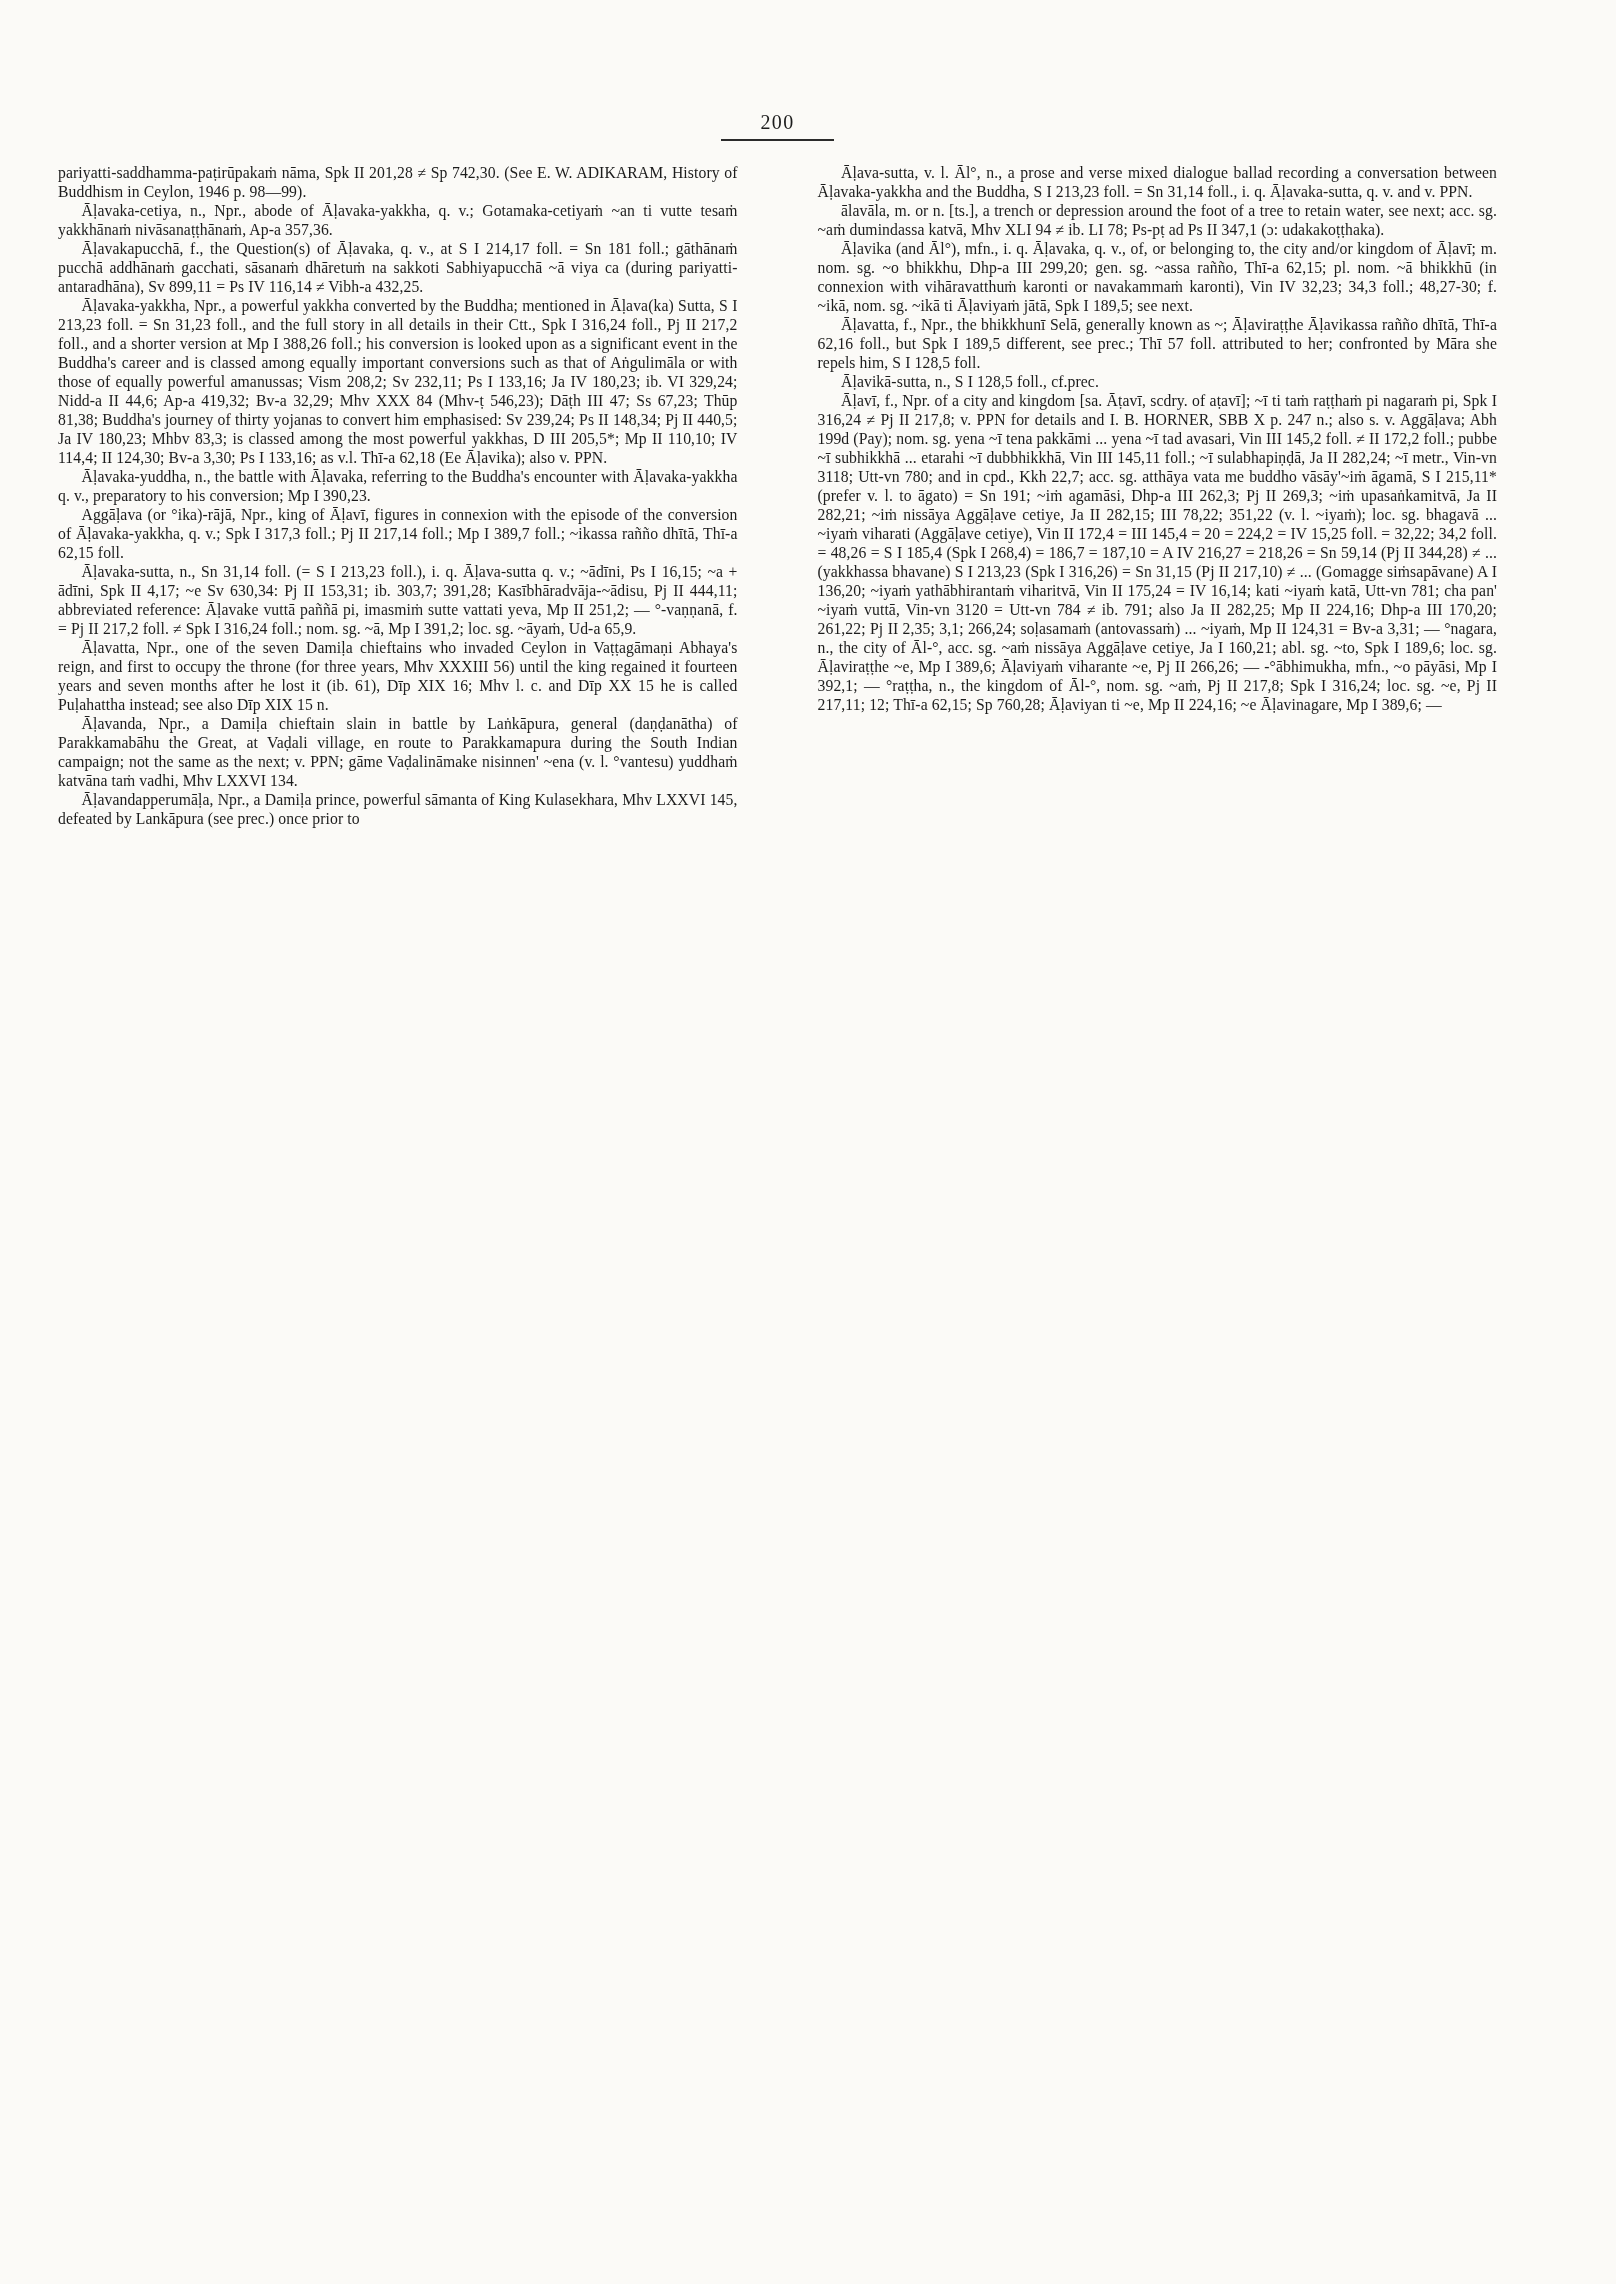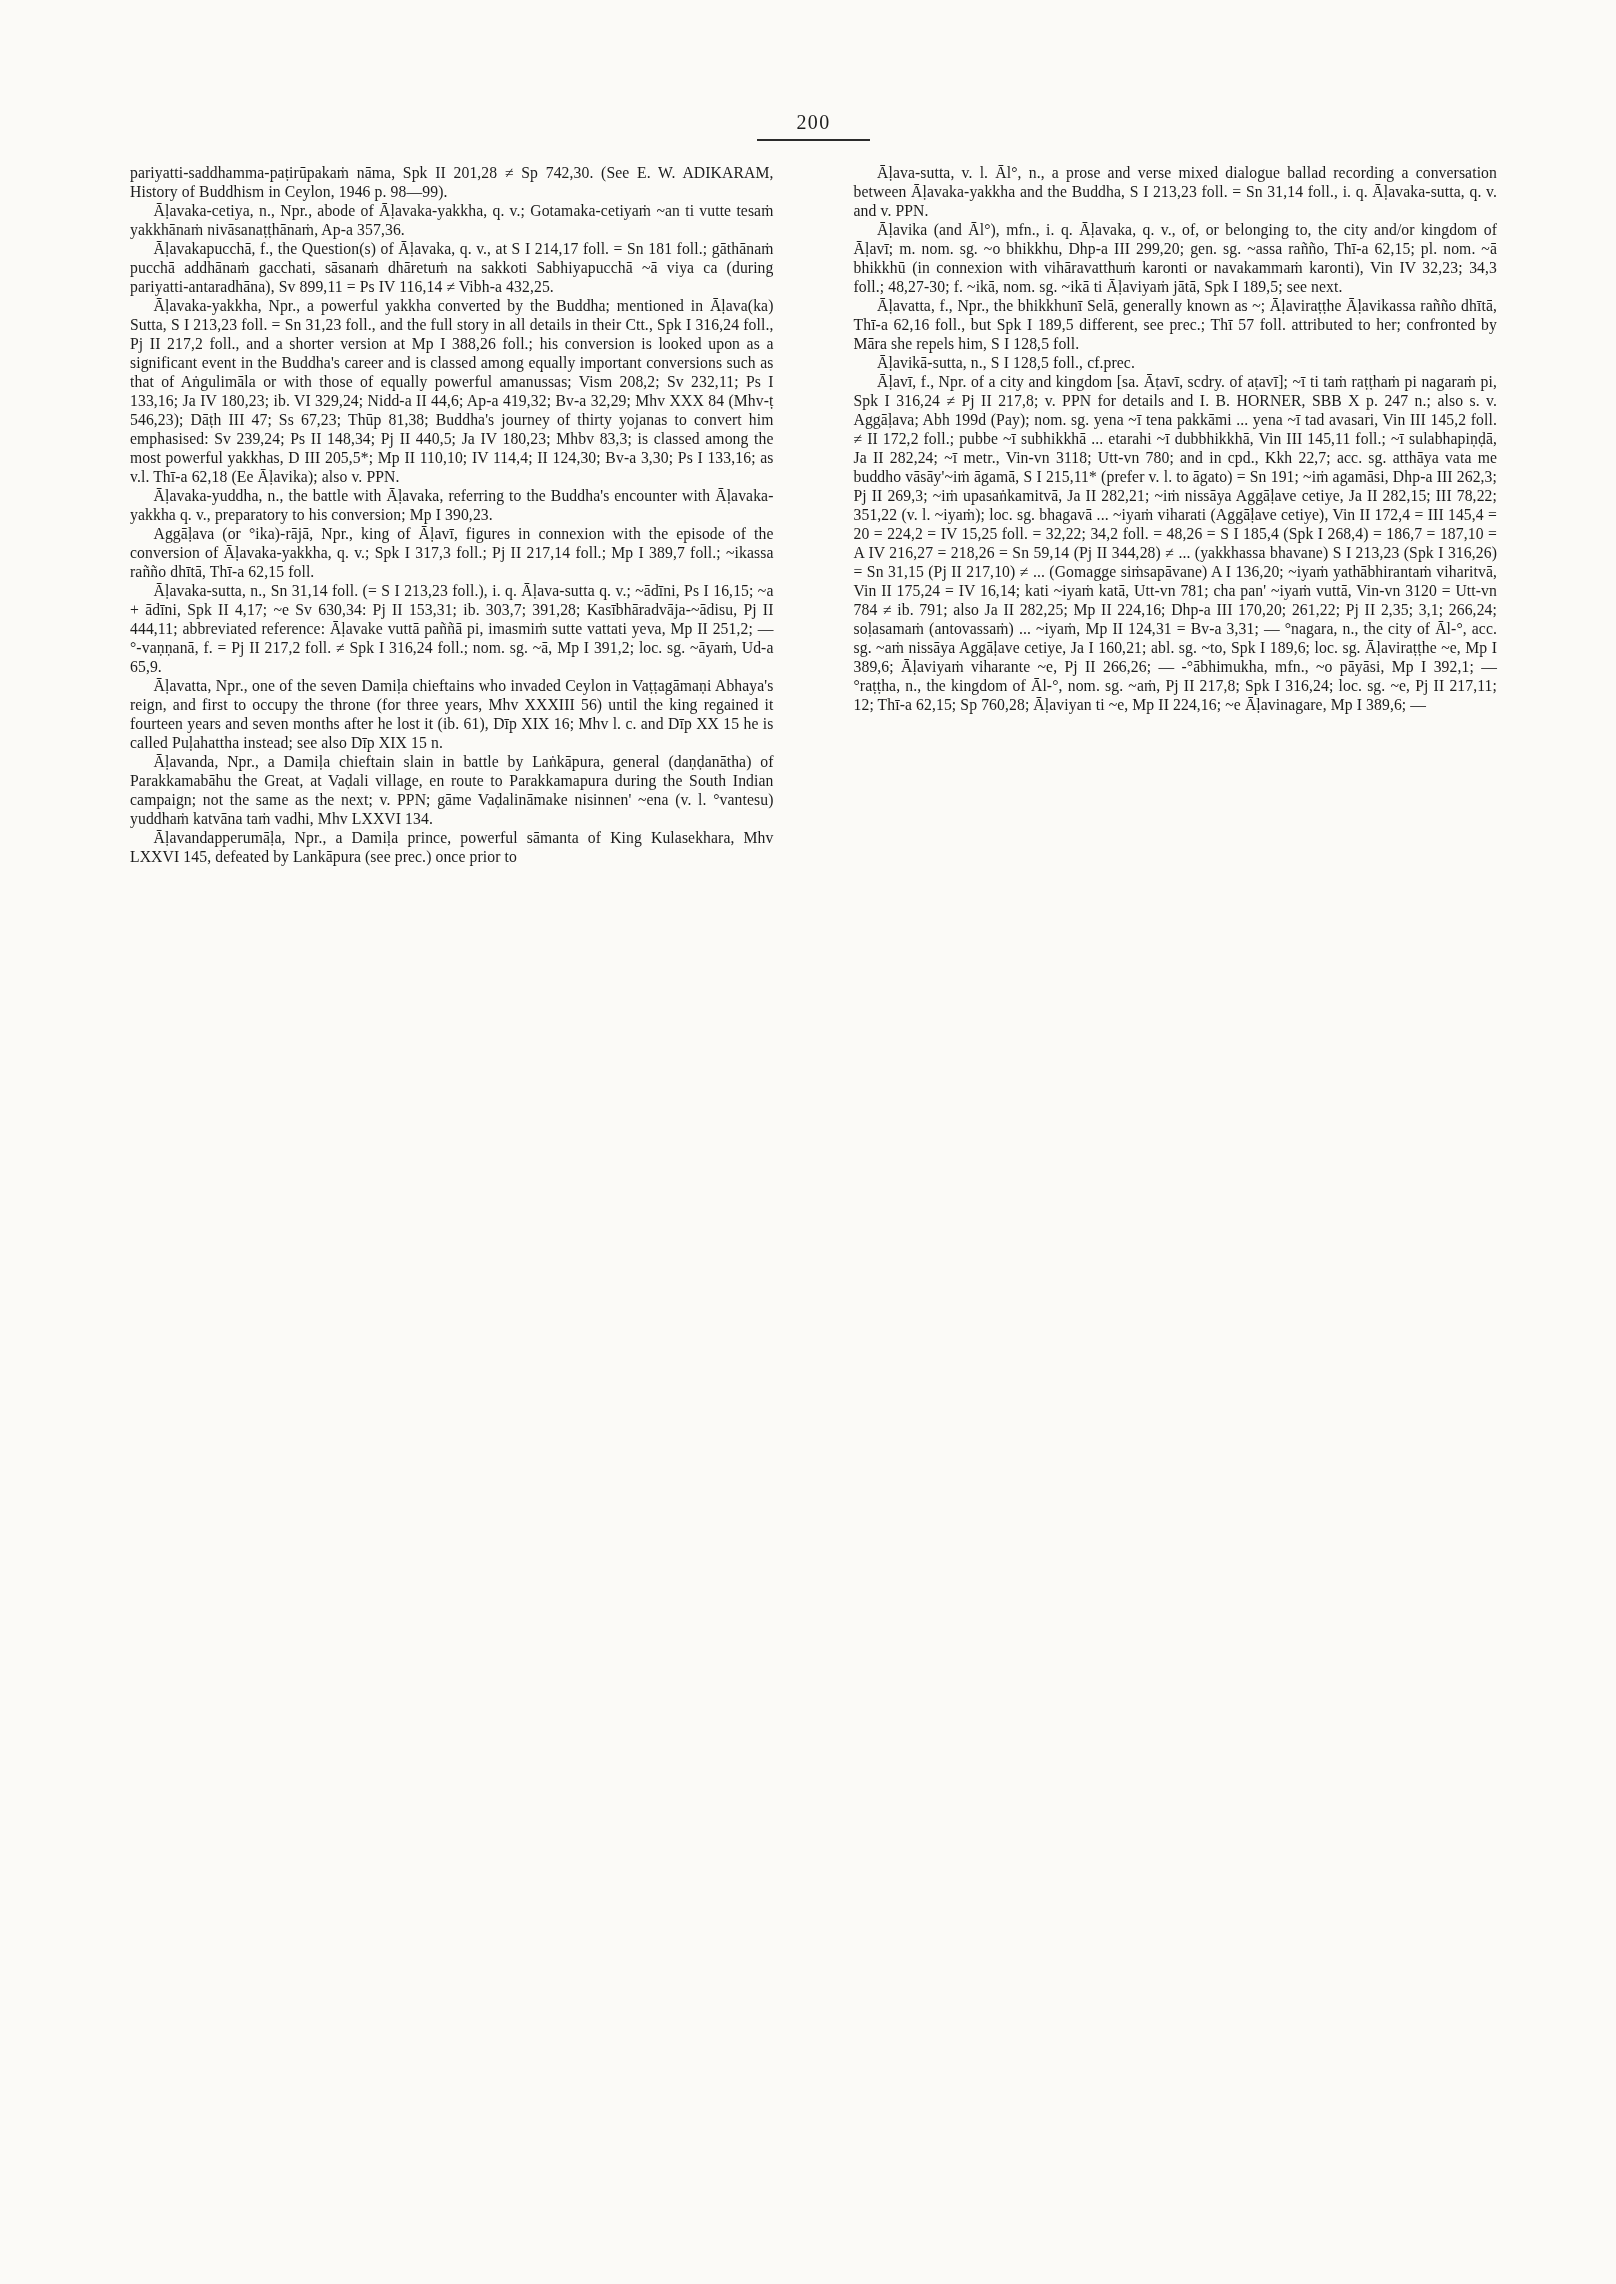--- a/index.html
+++ b/index.html
@@ -8,23 +8,22 @@
     height: 2284px;
     background: #fbfaf7;
     color: #1c1c1c;
     font-family: "Liberation Serif", "DejaVu Serif", serif;
     position: relative;
     box-sizing: border-box;
   }
   .sheet {
     position: absolute;
     inset: 0;
-    padding: 111px 119px 0 98px;
+    padding: 111px 119px 0 58px;
     box-sizing: border-box;
-    margin-left: 32px;
   }
   .page-header {
     text-align: center;
     margin-bottom: 22px;
   }
   .page-number {
     display: inline-block;
     font-size: 20px;
     letter-spacing: 1.3px;
     padding: 0 40px 4.6px 40px;
@@ -68,20 +67,21 @@
         <p class="entry"><span class="head">Āḷavaka-yakkha, </span><span>Npr., a powerful yakkha converted by the Buddha; mentioned in Āḷava(ka) Sutta, S I 213,23 foll. = Sn 31,23 foll., and the full story in all details in their Ctt., Spk I 316,24 foll., Pj II 217,2 foll., and a shorter version at Mp I 388,26 foll.; his conversion is looked upon as a significant event in the Buddha's career and is classed among equally important conversions such as that of Aṅgulimāla or with those of equally powerful amanussas; Vism 208,2; Sv 232,11; Ps I 133,16; Ja IV 180,23; ib. VI 329,24; Nidd-a II 44,6; Ap-a 419,32; Bv-a 32,29; Mhv XXX 84 (Mhv-ṭ 546,23); Dāṭh III 47; Ss 67,23; Thūp 81,38; Buddha's journey of thirty yojanas to convert him emphasised: Sv 239,24; Ps II 148,34; Pj II 440,5; Ja IV 180,23; Mhbv 83,3; is classed among the most powerful yakkhas, D III 205,5*; Mp II 110,10; IV 114,4; II 124,30; Bv-a 3,30; Ps I 133,16; as v.l. Thī-a 62,18 (Ee Āḷavika); also v. PPN.</span></p>
         <p class="entry"><span class="head">Āḷavaka-yuddha, </span><span>n., the battle with Āḷavaka, referring to the Buddha's encounter with Āḷavaka-yakkha q. v., preparatory to his conversion; Mp I 390,23.</span></p>
         <p class="entry"><span class="head">Aggāḷava (or °ika)-rājā, </span><span>Npr., king of Āḷavī, figures in connexion with the episode of the conversion of Āḷavaka-yakkha, q. v.; Spk I 317,3 foll.; Pj II 217,14 foll.; Mp I 389,7 foll.; ~ikassa rañño dhītā, Thī-a 62,15 foll.</span></p>
         <p class="entry"><span class="head">Āḷavaka-sutta, </span><span>n., Sn 31,14 foll. (= S I 213,23 foll.), i. q. Āḷava-sutta q. v.; ~ādīni, Ps I 16,15; ~a + ādīni, Spk II 4,17; ~e Sv 630,34: Pj II 153,31; ib. 303,7; 391,28; Kasībhāradvāja-~ādisu, Pj II 444,11; abbreviated reference: Āḷavake vuttā paññā pi, imasmiṁ sutte vattati yeva, Mp II 251,2; — °-vaṇṇanā, f. = Pj II 217,2 foll. ≠ Spk I 316,24 foll.; nom. sg. ~ā, Mp I 391,2; loc. sg. ~āyaṁ, Ud-a 65,9.</span></p>
         <p class="entry"><span class="head">Āḷavatta, </span><span>Npr., one of the seven Damiḷa chieftains who invaded Ceylon in Vaṭṭagāmaṇi Abhaya's reign, and first to occupy the throne (for three years, Mhv XXXIII 56) until the king regained it fourteen years and seven months after he lost it (ib. 61), Dīp XIX 16; Mhv l. c. and Dīp XX 15 he is called Puḷahattha instead; see also Dīp XIX 15 n.</span></p>
         <p class="entry"><span class="head">Āḷavanda, </span><span>Npr., a Damiḷa chieftain slain in battle by Laṅkāpura, general (daṇḍanātha) of Parakkamabāhu the Great, at Vaḍali village, en route to Parakkamapura during the South Indian campaign; not the same as the next; v. PPN; gāme Vaḍalināmake nisinnen' ~ena (v. l. °vantesu) yuddhaṁ katvāna taṁ vadhi, Mhv LXXVI 134.</span></p>
         <p class="entry"><span class="head">Āḷavandapperumāḷa, </span><span>Npr., a Damiḷa prince, powerful sāmanta of King Kulasekhara, Mhv LXXVI 145, defeated by Lankāpura (see prec.) once prior to</span></p>
       </div>
     <div class="column">
         <p class="entry"><span class="head">Āḷava-sutta, </span><span>v. l. Āl°, n., a prose and verse mixed dialogue ballad recording a conversation between Āḷavaka-yakkha and the Buddha, S I 213,23 foll. = Sn 31,14 foll., i. q. Āḷavaka-sutta, q. v. and v. PPN.</span></p>
+        <p class="entry"><span class="head">ālavāla, </span><span>m. or n. [ts.], a trench or depression around the foot of a tree to retain water, see next; acc. sg. ~aṁ dumindassa katvā, Mhv XLI 94 ≠ ib. LI 78; Ps-pṭ ad Ps II 347,1 (ɔ: udakakoṭṭhaka).</span></p>
         <p class="entry"><span class="head">Āḷavika (and Āl°), </span><span>mfn., i. q. Āḷavaka, q. v., of, or belonging to, the city and/or kingdom of Āḷavī; m. nom. sg. ~o bhikkhu, Dhp-a III 299,20; gen. sg. ~assa rañño, Thī-a 62,15; pl. nom. ~ā bhikkhū (in connexion with vihāravatthuṁ karonti or navakammaṁ karonti), Vin IV 32,23; 34,3 foll.; 48,27-30; f. ~ikā, nom. sg. ~ikā ti Āḷaviyaṁ jātā, Spk I 189,5; see next.</span></p>
         <p class="entry"><span class="head">Āḷavatta, </span><span>f., Npr., the bhikkhunī Selā, generally known as ~; Āḷaviraṭṭhe Āḷavikassa rañño dhītā, Thī-a 62,16 foll., but Spk I 189,5 different, see prec.; Thī 57 foll. attributed to her; confronted by Māra she repels him, S I 128,5 foll.</span></p>
         <p class="entry"><span class="head">Āḷavikā-sutta, </span><span>n., S I 128,5 foll., cf.prec.</span></p>
         <p class="entry"><span class="head">Āḷavī, </span><span>f., Npr. of a city and kingdom [sa. Āṭavī, scdry. of aṭavī]; ~ī ti taṁ raṭṭhaṁ pi nagaraṁ pi, Spk I 316,24 ≠ Pj II 217,8; v. PPN for details and I. B. HORNER, SBB X p. 247 n.; also s. v. Aggāḷava; Abh 199d (Pay); nom. sg. yena ~ī tena pakkāmi ... yena ~ī tad avasari, Vin III 145,2 foll. ≠ II 172,2 foll.; pubbe ~ī subhikkhā ... etarahi ~ī dubbhikkhā, Vin III 145,11 foll.; ~ī sulabhapiṇḍā, Ja II 282,24; ~ī metr., Vin-vn 3118; Utt-vn 780; and in cpd., Kkh 22,7; acc. sg. atthāya vata me buddho vāsāy'~iṁ āgamā, S I 215,11* (prefer v. l. to āgato) = Sn 191; ~iṁ agamāsi, Dhp-a III 262,3; Pj II 269,3; ~iṁ upasaṅkamitvā, Ja II 282,21; ~iṁ nissāya Aggāḷave cetiye, Ja II 282,15; III 78,22; 351,22 (v. l. ~iyaṁ); loc. sg. bhagavā ... ~iyaṁ viharati (Aggāḷave cetiye), Vin II 172,4 = III 145,4 = 20 = 224,2 = IV 15,25 foll. = 32,22; 34,2 foll. = 48,26 = S I 185,4 (Spk I 268,4) = 186,7 = 187,10 = A IV 216,27 = 218,26 = Sn 59,14 (Pj II 344,28) ≠ ... (yakkhassa bhavane) S I 213,23 (Spk I 316,26) = Sn 31,15 (Pj II 217,10) ≠ ... (Gomagge siṁsapāvane) A I 136,20; ~iyaṁ yathābhirantaṁ viharitvā, Vin II 175,24 = IV 16,14; kati ~iyaṁ katā, Utt-vn 781; cha pan' ~iyaṁ vuttā, Vin-vn 3120 = Utt-vn 784 ≠ ib. 791; also Ja II 282,25; Mp II 224,16; Dhp-a III 170,20; 261,22; Pj II 2,35; 3,1; 266,24; soḷasamaṁ (antovassaṁ) ... ~iyaṁ, Mp II 124,31 = Bv-a 3,31; — °nagara, n., the city of Āl-°, acc. sg. ~aṁ nissāya Aggāḷave cetiye, Ja I 160,21; abl. sg. ~to, Spk I 189,6; loc. sg. Āḷaviraṭṭhe ~e, Mp I 389,6; Āḷaviyaṁ viharante ~e, Pj II 266,26; — -°ābhimukha, mfn., ~o pāyāsi, Mp I 392,1; — °raṭṭha, n., the kingdom of Āl-°, nom. sg. ~aṁ, Pj II 217,8; Spk I 316,24; loc. sg. ~e, Pj II 217,11; 12; Thī-a 62,15; Sp 760,28; Āḷaviyan ti ~e, Mp II 224,16; ~e Āḷavinagare, Mp I 389,6; —</span></p>
       </div>
   </div>
 </div>
 
 
 </body></html>

